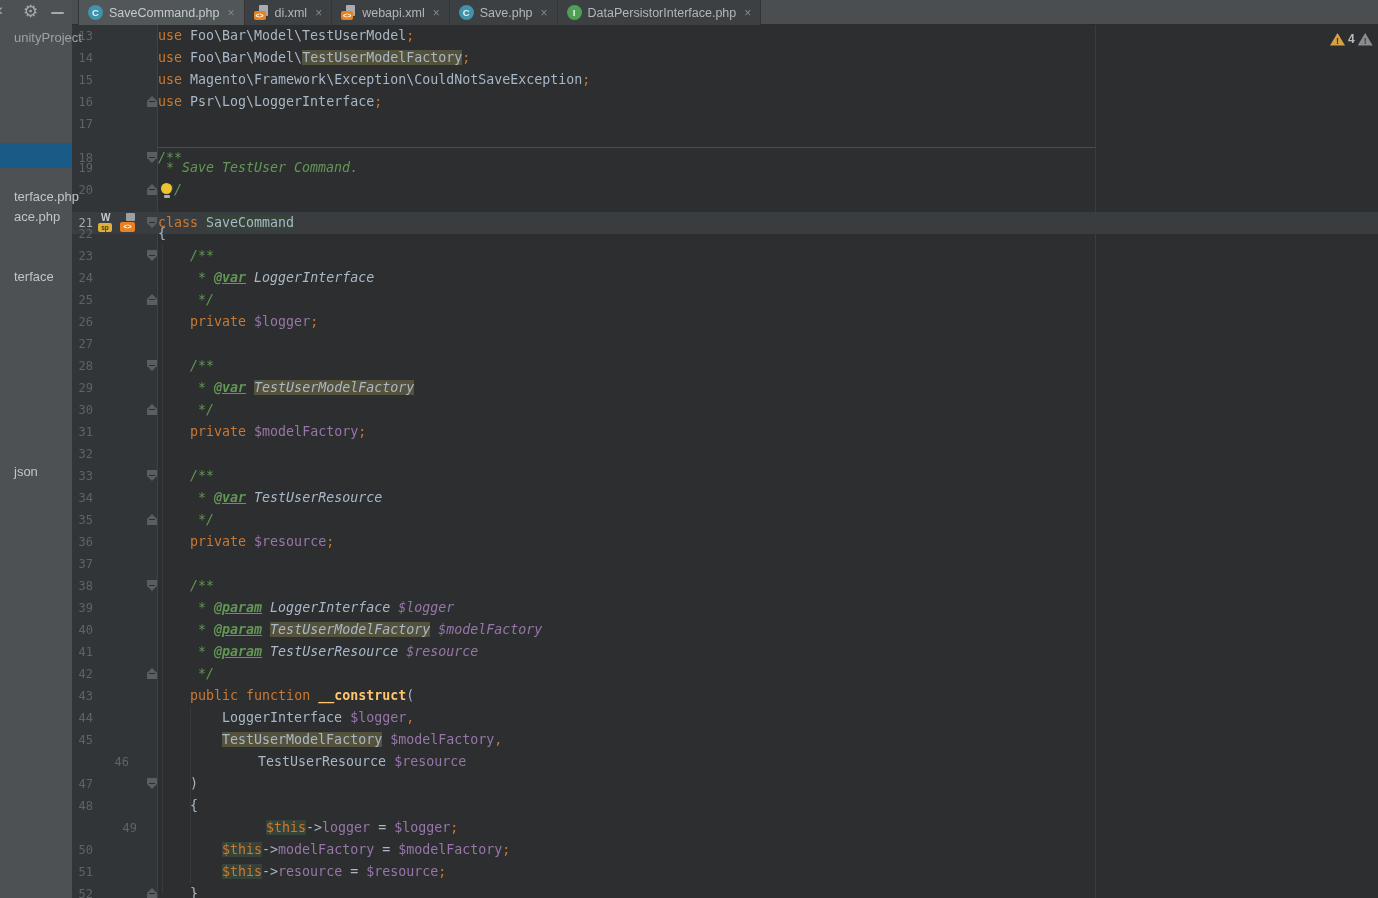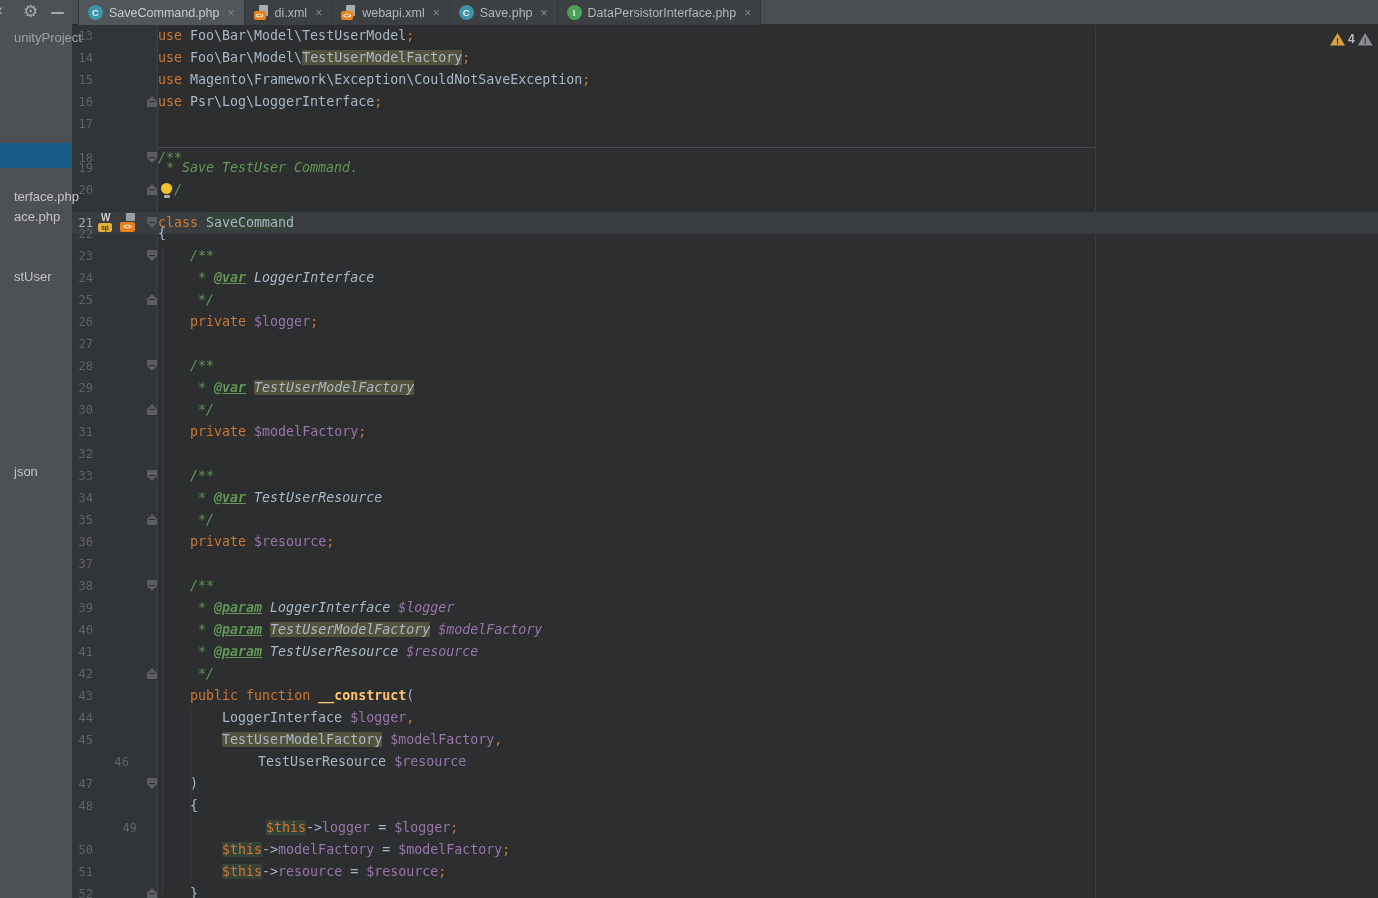--- a/index.html
+++ b/index.html
@@ -99,21 +99,21 @@
     <div class="sb-header">
       <span class="sb-collapse">«</span>
       <span class="sb-gear">⚙</span>
       <span class="sb-minus"></span>
     </div>
     <div id="sb-items">
         <div class="sb-item root" style="top: 30px;">unityProject</div>
         <div class="sb-sel" style="top: 143px;"></div>
         <div class="sb-item" style="top: 189px;">terface.php</div>
         <div class="sb-item" style="top: 209px;">ace.php</div>
-        <div class="sb-item" style="top: 269px;">stUser</div>
+        <div class="sb-item" style="top: 269px;">terface</div>
         <div class="sb-item" style="top: 464px;">json</div>
       </div>
   </div>
 
   <div class="tabbar" id="tabbar">
       <div class="tab active first">
         <span class="icon-circle cls">C</span>
         <span>SaveCommand.php</span>
         <span class="close">×</span>
       </div>

